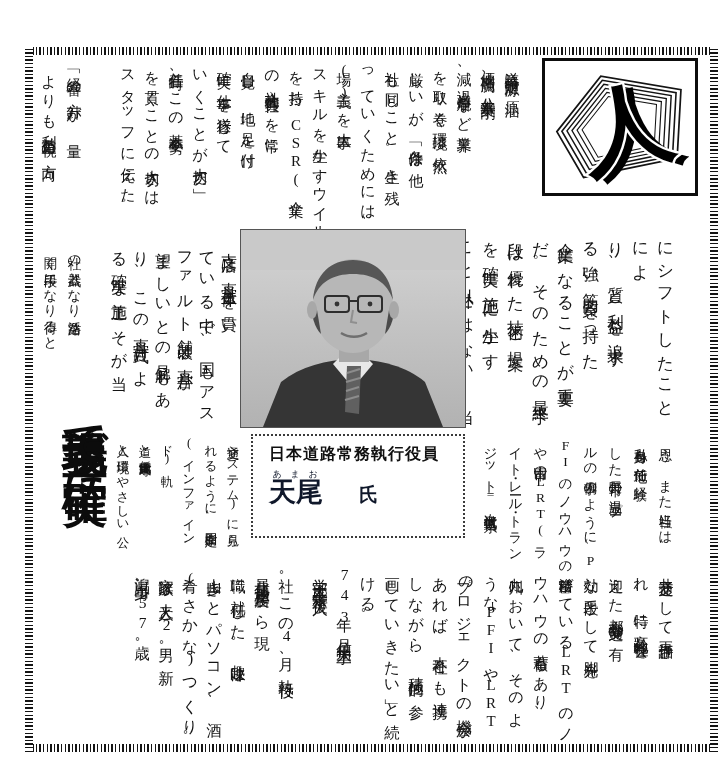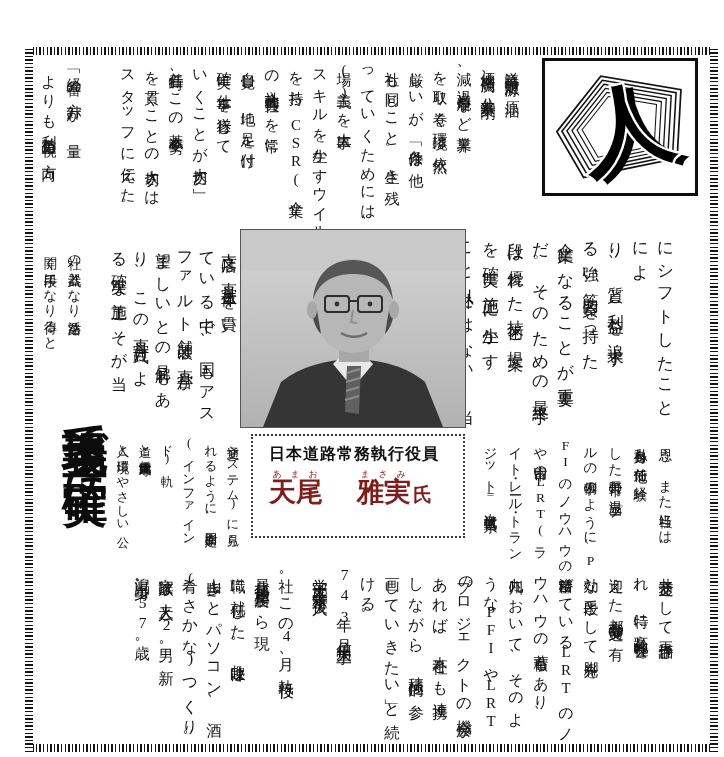--- a/index.html
+++ b/index.html
@@ -23,21 +23,21 @@
   .band4-mid{top:566px;left:306px;width:170px;height:182px;font-size:15.5px;line-height:24px;letter-spacing:2.5px;}
   .band4-left{top:566px;left:128px;width:170px;height:182px;font-size:15.5px;line-height:24px;letter-spacing:2.5px;}
   .headline{top:398px;left:54px;width:62px;height:352px;font-size:45px;line-height:62px;letter-spacing:-1px;
             font-weight:bold;color:#0c0c0c;}
   .logo-box{position:absolute;left:542px;top:58px;width:150px;height:132px;background:#fff;border:3px solid #0d0d0d;}
   .photo{position:absolute;left:240px;top:229px;width:224px;height:197px;border:1px solid #555;}
   .caption-box{position:absolute;left:251px;top:434px;width:214px;height:104px;background:#fff;
                border:2px dotted #3a3a3a;padding:8px 0 0 16px;box-sizing:border-box;}
   .cap-line{font-family:"DejaVu Sans","Liberation Sans",sans-serif;font-weight:bold;font-size:16px;
             line-height:19px;color:#101010;letter-spacing:1px;}
-  .name-row{margin-top:6px;font-family:"DejaVu Sans","Liberation Sans",sans-serif;font-weight:bold;color:#7f1d1d;
+  .name-row{margin-top:6px;font-family:"DejaVu Sans","Liberation Sans",sans-serif;font-weight:bold;color:#0f172a;
             display:flex;align-items:flex-end;}
   .name-row ruby{font-size:27px;ruby-position:over;}
   .name-row rt{font-size:9px;font-weight:normal;letter-spacing:2px;}
   .name-gap{width:34px;}
   .honorific{font-size:19px;margin-left:2px;padding-bottom:2px;}
 </style>
 </head>
 <body>
 
 <div class="page">
@@ -175,18 +175,17 @@
       <ellipse cx="71" cy="80" rx="5" ry="9" fill="#a8a8a8"></ellipse>
         <ellipse cx="153" cy="80" rx="5" ry="9" fill="#a8a8a8"></ellipse>
     </svg>
   </div>
 
   <div class="caption-box">
     <div class="cap-line">日本道路常務執行役員</div>
     <div class="name-row">
       <ruby><span>天尾</span><rt>あまお</rt></ruby>
       <span class="name-gap"></span>
-      <ruby><span>雅実</span><rt>まさみ</rt></ruby>
       <span class="honorific">氏</span>
     </div>
   </div>
 
 </div>
 
 </body></html>

